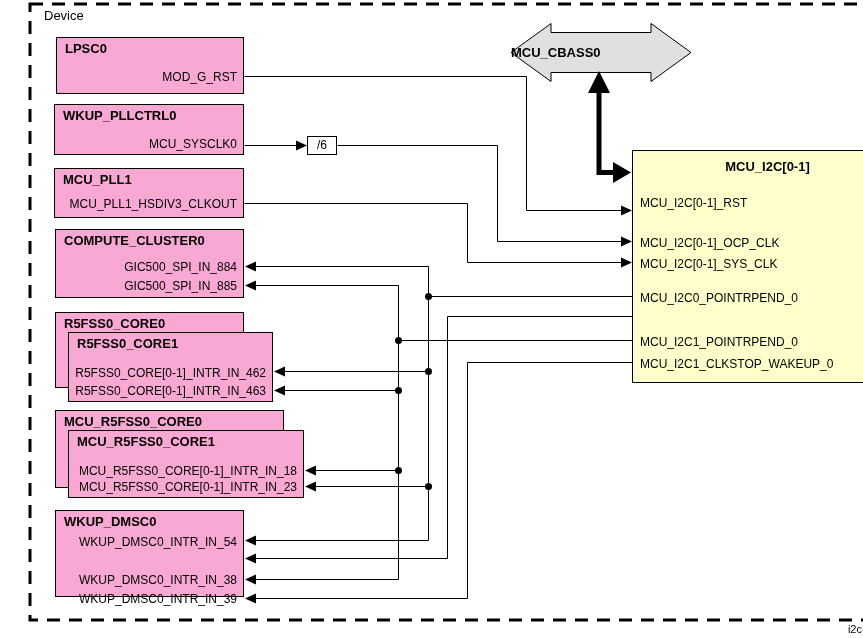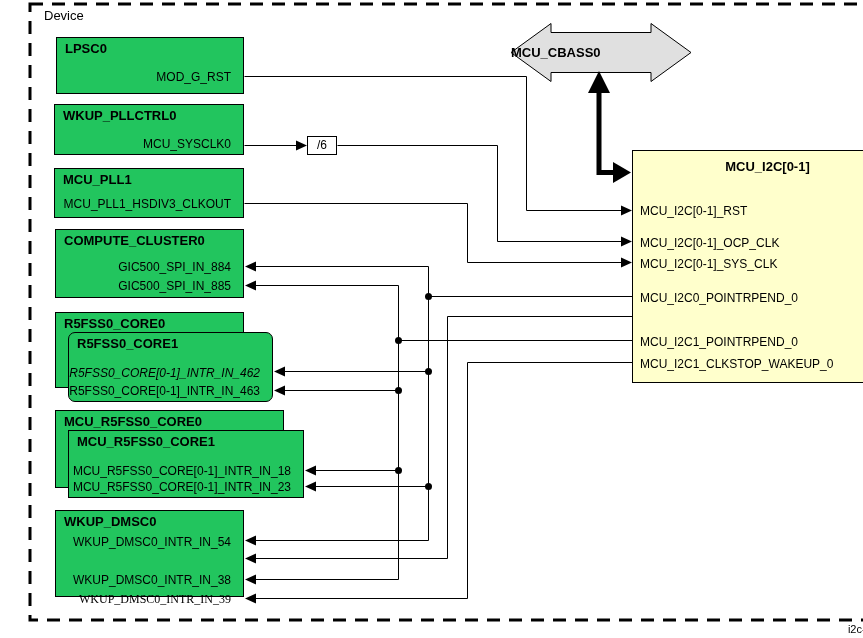--- a/index.html
+++ b/index.html
@@ -2,29 +2,29 @@
 <html><head>
 <meta charset="utf-8">
 <style>
   html,body{margin:0;padding:0;background:#fff;}
   .stage{
     position:relative;width:863px;height:638px;background:#ffffff;
     font-family:"Liberation Sans",sans-serif;color:#000;overflow:hidden;margin-left:26px;
   }
   .wires{position:absolute;left:0;top:0;width:863px;height:638px;pointer-events:none;}
   .blk{
-    position:absolute;background:#22c55e;border:1px solid #000;box-sizing:border-box;
+    position:absolute;background:#f9a8d4;border:1px solid #000;box-sizing:border-box;
   }
   .blk-title{
     position:absolute;left:8px;top:3px;font-size:13px;font-weight:bold;white-space:nowrap;
   }
   .sig{
     position:absolute;font-size:12px;line-height:14px;white-space:nowrap;
   }
-  .sig.right{right:12px;text-align:center;}
+  .sig.right{right:6px;text-align:center;}
   .sig.left{left:7px;text-align:left;}
   .module{
     position:absolute;left:606px;top:150px;width:271px;height:233px;
     background:#ffffcc;border:1px solid #000;box-sizing:border-box;
   }
   .module-title{
     position:absolute;left:0;top:8px;width:100%;text-align:center;
     font-size:13px;font-weight:bold;
   }
   .divider-box{
@@ -117,45 +117,45 @@
 
   <div class="blk" style="left:29px;top:229px;width:189px;height:69px;">
     <div class="blk-title">COMPUTE_CLUSTER0</div>
     <div class="sig right" style="top:30px;">GIC500_SPI_IN_884</div>
     <div class="sig right" style="top:49px;">GIC500_SPI_IN_885</div>
   </div>
 
   <div class="blk" style="left:29px;top:312px;width:189px;height:76px;">
     <div class="blk-title">R5FSS0_CORE0</div>
   </div>
-  <div class="blk" style="left:42px;top:332px;width:205px;height:70px;border-radius:7px;">
+  <div class="blk" style="left:42px;top:332px;width:205px;height:70px;">
     <div class="blk-title">R5FSS0_CORE1</div>
-    <div class="sig right" style="top:33px;font-style:italic;">R5FSS0_CORE[0-1]_INTR_IN_462</div>
+    <div class="sig right" style="top:33px;">R5FSS0_CORE[0-1]_INTR_IN_462</div>
     <div class="sig right" style="top:51px;">R5FSS0_CORE[0-1]_INTR_IN_463</div>
   </div>
 
   <div class="blk" style="left:29px;top:410px;width:229px;height:78px;">
     <div class="blk-title">MCU_R5FSS0_CORE0</div>
   </div>
   <div class="blk" style="left:42px;top:430px;width:236px;height:68px;">
     <div class="blk-title">MCU_R5FSS0_CORE1</div>
     <div class="sig right" style="top:33px;">MCU_R5FSS0_CORE[0-1]_INTR_IN_18</div>
     <div class="sig right" style="top:49px;">MCU_R5FSS0_CORE[0-1]_INTR_IN_23</div>
   </div>
 
   <div class="blk" style="left:29px;top:510px;width:189px;height:87px;">
     <div class="blk-title">WKUP_DMSC0</div>
     <div class="sig right" style="top:24px;">WKUP_DMSC0_INTR_IN_54</div>
     <div class="sig right" style="top:62px;">WKUP_DMSC0_INTR_IN_38</div>
-    <div class="sig right" style="top:81px;font-family:Liberation Serif, serif;">WKUP_DMSC0_INTR_IN_39</div>
+    <div class="sig right" style="top:81px;">WKUP_DMSC0_INTR_IN_39</div>
   </div>
 
   <div class="module">
     <div class="module-title">MCU_I2C[0-1]</div>
-    <div class="sig left" style="top:53px;text-align:center;">MCU_I2C[0-1]_RST</div>
+    <div class="sig left" style="top:45px;text-align:center;">MCU_I2C[0-1]_RST</div>
     <div class="sig left" style="top:85px;">MCU_I2C[0-1]_OCP_CLK</div>
     <div class="sig left" style="top:106px;">MCU_I2C[0-1]_SYS_CLK</div>
     <div class="sig left" style="top:140px;">MCU_I2C0_POINTRPEND_0</div>
     <div class="sig left" style="top:184px;">MCU_I2C1_POINTRPEND_0</div>
     <div class="sig left" style="top:206px;">MCU_I2C1_CLKSTOP_WAKEUP_0</div>
   </div>
 
 </div>
 
 </body></html>

